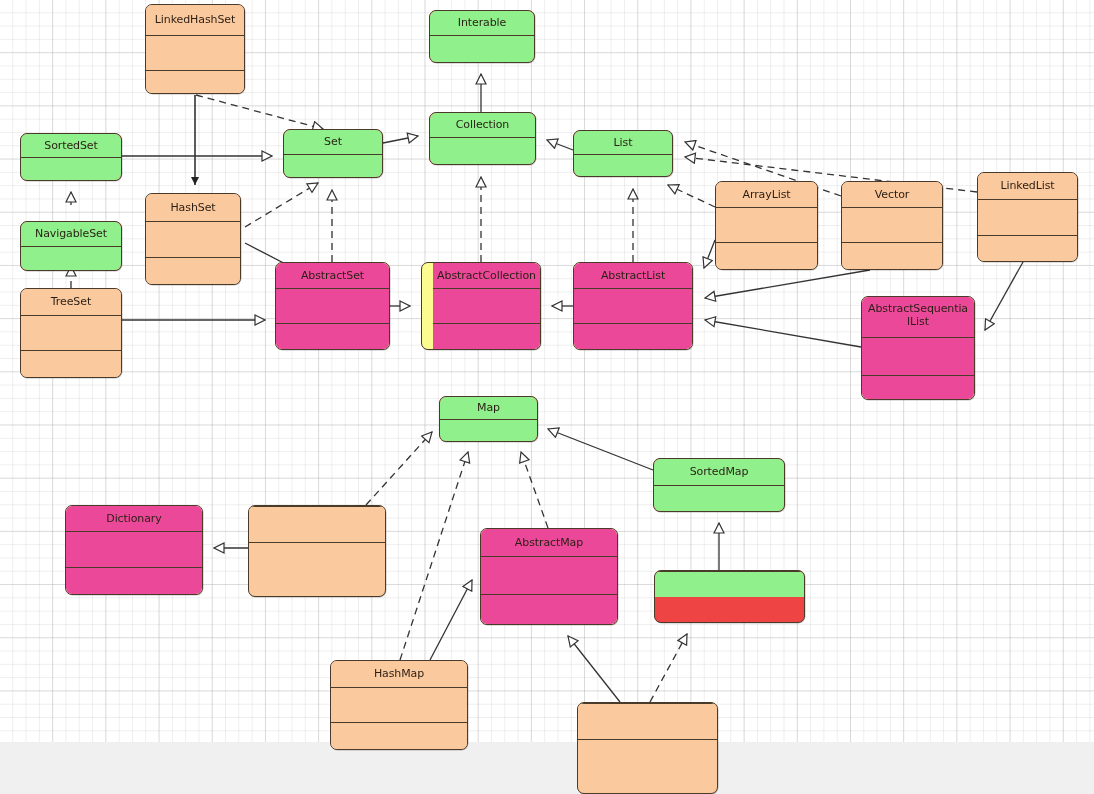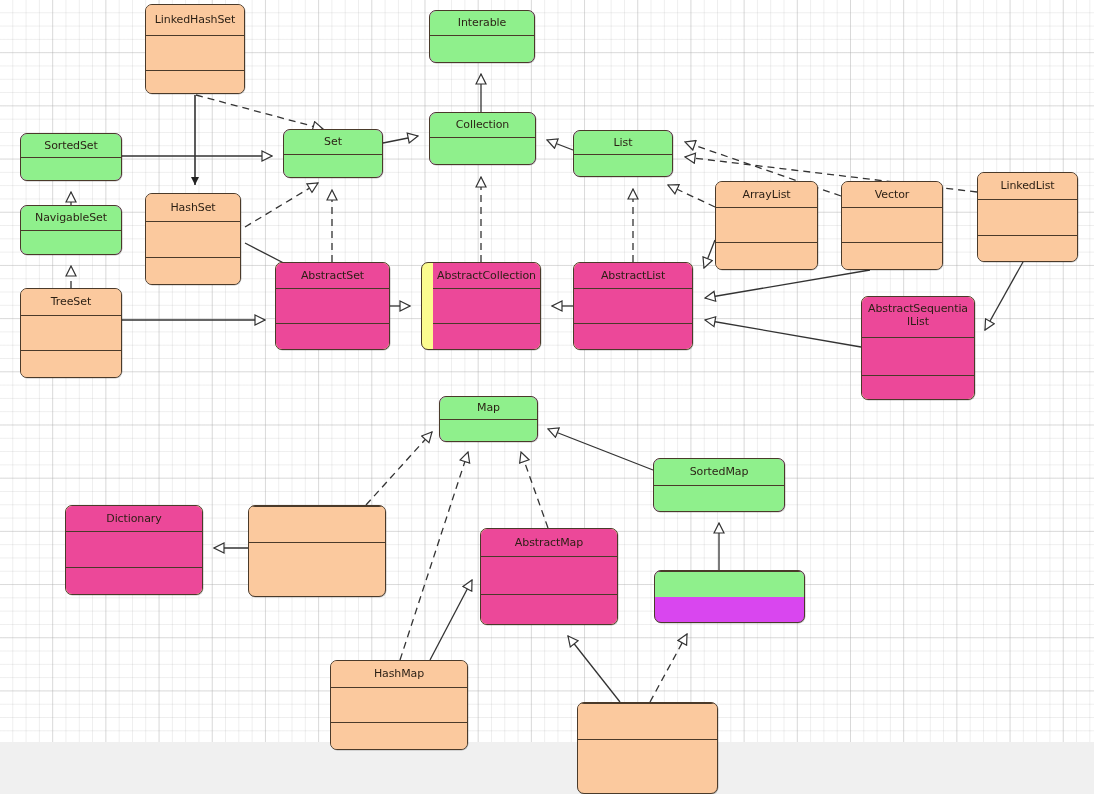--- a/index.html
+++ b/index.html
@@ -64,21 +64,21 @@
     padding: 5px 2px 5px 2px;
     letter-spacing: -0.1px;
     white-space: pre-line;
   }
   .uml-sep {
     height: 0;
     border-top: 1.6px solid #4a3a2a;
   }
   .uml-cell { width: 100%; }
   .green .uml-title, .green .uml-cell { background: #8ff08c; }
-  .green { background: #d946ef; }
+  .green { background: #ef4444; }
   .orange .uml-title, .orange .uml-cell { background: #fbc99e; }
   .orange { background: #fbc99e; }
   .yellow .uml-title, .yellow .uml-cell { background: #ec4899; }
   .yellow { background: #fbfb8f; }
 </style>
 </head>
 <body>
 
 <div id="app">
   <div id="canvas"></div>
@@ -193,21 +193,21 @@
         <div class="uml-sep"></div>
         <div class="uml-cell" style="height: 26px;"></div>
       </div>
       <div class="uml-box orange" style="left: 145px; top: 193px; width: 96px; height: 92px;">
         <div class="uml-title" style="height: 27px; line-height: 17px;">HashSet</div>
         <div class="uml-sep"></div>
         <div class="uml-cell" style="height: 35px;"></div>
         <div class="uml-sep"></div>
         <div class="uml-cell" style="height: 26px;"></div>
       </div>
-      <div class="uml-box green" style="left: 20px; top: 205px; width: 102px; height: 50px;">
+      <div class="uml-box green" style="left: 20px; top: 221px; width: 102px; height: 50px;">
         <div class="uml-title" style="height: 24px; line-height: 14px;">NavigableSet</div>
         <div class="uml-sep"></div>
         <div class="uml-cell" style="height: 24px;"></div>
       </div>
       <div class="uml-box yellow" style="left: 421px; top: 262px; width: 120px; height: 88px; padding-left: 11px;">
         <div class="uml-title" style="height: 25px; line-height: 15px;">AbstractCollection</div>
         <div class="uml-sep"></div>
         <div class="uml-cell" style="height: 34px;"></div>
         <div class="uml-sep"></div>
         <div class="uml-cell" style="height: 25px;"></div>

